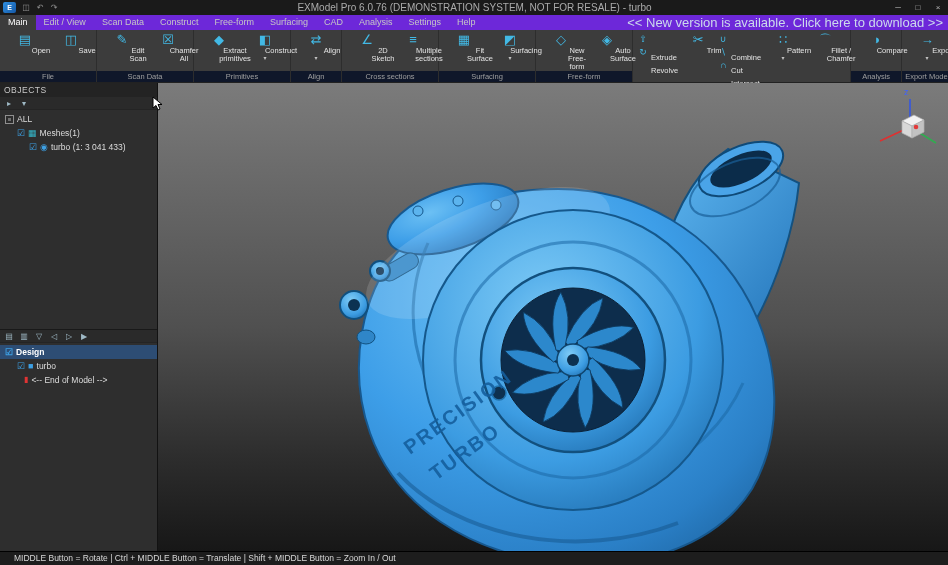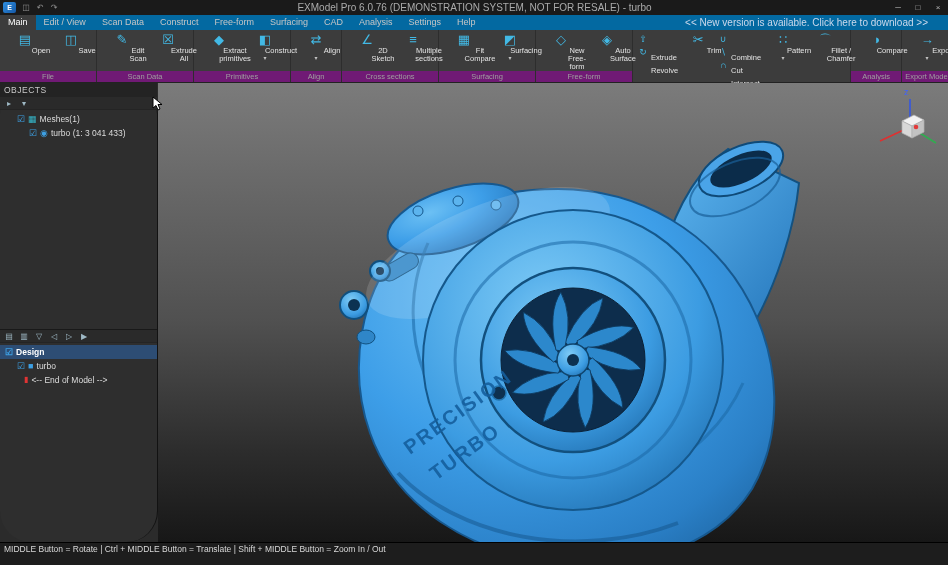--- a/index.html
+++ b/index.html
@@ -8,42 +8,42 @@
   .app{width:948px;height:565px;display:flex;flex-direction:column;background:#2b2b2b;position:relative;}
 
   
   .titlebar{height:15px;background:#1a1a1a;display:flex;align-items:center;}
   .logo{width:13px;height:11px;margin:0 3px;background:linear-gradient(135deg,#2f8fe0,#1559a8);border-radius:2px;color:#fff;font-size:7px;line-height:11px;text-align:center;font-weight:bold;}
   .qicon{width:14px;text-align:center;font-size:8px;color:#8d8d8d;line-height:15px;}
   .tb-title{flex:1;text-align:center;font-size:10px;color:#ababab;line-height:15px;white-space:nowrap;overflow:hidden;}
   .winbtn{width:20px;text-align:center;font-size:8px;color:#b5b5b5;line-height:15px;}
 
   
-  .menubar{height:15px;background:#0369a1;display:flex;font-size:9px;color:#c6c6c6;}
+  .menubar{height:15px;background:#6d28d9;display:flex;font-size:9px;color:#c6c6c6;}
   .mtab{padding:0 8px;line-height:15px;white-space:nowrap;}
   .mtab.active{background:#3c3c3c;color:#fff;}
-  .notice{margin-left:auto;font-size:10px;color:#ccd9ec;line-height:15px;padding-right:20px;white-space:nowrap;}
+  .notice{margin-left:auto;font-size:13px;color:#ccd9ec;line-height:15px;padding-right:5px;white-space:nowrap;}
 
   
   .ribbon{height:53px;background:#3c3c3c;display:flex;align-items:stretch;border-bottom:1px solid #222;}
   .rgroup{display:flex;flex-direction:column;border-right:1px solid #2d2d2d;}
   .rbody{height:42px;display:flex;align-items:stretch;padding:1px 3px 0;gap:2px;}
-  .rlabel{height:11px;line-height:11px;text-align:center;font-size:7.5px;color:#9f9f9f;background:#701a75;padding:0 3px;white-space:nowrap;}
+  .rlabel{height:11px;line-height:11px;text-align:center;font-size:7.5px;color:#9f9f9f;background:#0f172a;padding:0 3px;white-space:nowrap;}
   .rbtn{width:44px;display:flex;flex-direction:column;align-items:center;padding-top:1px;}
   .ricon{font-size:13px;line-height:15px;color:#42b9e5;}
   .rlbl{font-size:7.5px;line-height:8px;color:#e4e4e4;text-align:center;margin-left:32px;}
   .rarrow{font-size:6px;line-height:6px;color:#c2c2c2;}
   .pdcol{display:flex;flex-direction:column;justify-content:flex-start;padding-top:3px;gap:2px;}
   .sbtn{display:flex;align-items:center;gap:3px;height:11px;padding:0 2px;}
   .sicon{font-size:9px;color:#42b9e5;width:10px;text-align:center;line-height:11px;}
   .slbl{font-size:7.5px;color:#e4e4e4;white-space:nowrap;margin-top:36px;}
 
   
   .main{flex:1;display:flex;min-height:0;}
-  .leftcol{width:158px;background:#2e2e2e;display:flex;flex-direction:column;border-right:1px solid #121212;border-radius:31px;}
+  .leftcol{width:158px;background:#2e2e2e;display:flex;flex-direction:column;border-right:1px solid #121212;}
   .panel-header{height:14px;background:#232323;color:#c9c9c9;font-size:8.5px;line-height:14px;padding-left:4px;letter-spacing:.5px;}
   .panel-toolbar{height:13px;background:#2a2a2a;display:flex;align-items:center;gap:3px;padding-left:3px;border-bottom:1px solid #242424;}
   .ptool{font-size:8px;color:#9fb9c6;width:12px;text-align:center;line-height:13px;}
   .objects-panel{height:247px;display:flex;flex-direction:column;border-bottom:1px solid #191919;}
   .history-panel{flex:1;display:flex;flex-direction:column;}
   .tree{flex:1;padding-top:2px;overflow:hidden;}
   .trow{height:14px;display:flex;align-items:center;gap:3px;font-size:8.5px;color:#dcdcdc;white-space:nowrap;}
   .trow.selected{background:#2d4d74;color:#fff;font-weight:bold;}
   .cbx{font-size:9px;color:#3da0e4;line-height:14px;}
   .cbx-all{width:9px;height:9px;background:#2c2c2c;border:1px solid #8f8f8f;position:relative;flex:none;}
@@ -52,21 +52,21 @@
   .ticon.mesh{color:#35b6c9;}
   .ticon.eye{color:#3da0e4;}
   .ticon.cube{color:#3da0e4;}
   .ticon.end{color:#e03434;font-size:8px;}
 
   
   .viewport{flex:1;position:relative;overflow:hidden;background:linear-gradient(180deg,#7b7b7b 0%,#6a6a6a 20%,#505050 52%,#2d2d2d 80%,#171717 100%);}
   .viewport svg{position:absolute;left:0;top:0;}
 
   
-  .statusbar{height:23px;background:#1d1d1d;color:#d8d8d8;font-size:8.5px;line-height:13px;padding-left:4px;border-top:1px solid #000;white-space:nowrap;}
+  .statusbar{height:14px;background:#1d1d1d;color:#d8d8d8;font-size:8.5px;line-height:13px;padding-left:14px;border-top:1px solid #000;white-space:nowrap;}
 
   .cursor{position:absolute;left:152px;top:96px;z-index:50;pointer-events:none;}
 </style>
 </head>
 <body>
 
 <div class="app">
 
   <div class="titlebar">
     <div class="logo">E</div>
@@ -110,21 +110,21 @@
     </div>
 
     <div class="rgroup">
       <div class="rbody">
         <div class="rbtn">
           <span class="ricon">✎</span>
           <span class="rlbl">Edit Scan</span>
         </div>
         <div class="rbtn">
           <span class="ricon">☒</span>
-          <span class="rlbl">Extrude All</span>
+          <span class="rlbl">Chamfer All</span>
         </div>
       </div>
       <div class="rlabel">Scan Data</div>
     </div>
 
     <div class="rgroup">
       <div class="rbody">
         <div class="rbtn">
           <span class="ricon">◆</span>
           <span class="rlbl">Extract primitives</span>
@@ -160,21 +160,21 @@
           <span class="rlbl">Multiple sections</span>
         </div>
       </div>
       <div class="rlabel">Cross sections</div>
     </div>
 
     <div class="rgroup">
       <div class="rbody">
         <div class="rbtn">
           <span class="ricon">▦</span>
-          <span class="rlbl">Fit Compare</span>
+          <span class="rlbl">Fit Surface</span>
         </div>
         <div class="rbtn">
           <span class="ricon">◩</span>
           <span class="rlbl">Surfacing</span>
           <span class="rarrow">▾</span>
         </div>
       </div>
       <div class="rlabel">Surfacing</div>
     </div>
 
@@ -261,20 +261,24 @@
 
     <div class="leftcol">
 
       <div class="objects-panel">
         <div class="panel-header">OBJECTS</div>
         <div class="panel-toolbar">
           <span class="ptool">▸</span>
           <span class="ptool">▾</span>
         </div>
         <div class="tree">
+          <div class="trow" style="padding-left:5px">
+            <span class="cbx-all"></span>
+            <span class="tlbl">ALL</span>
+          </div>
           <div class="trow" style="padding-left:17px">
             <span class="cbx">☑</span>
             <span class="ticon mesh">▦</span>
             <span class="tlbl">Meshes(1)</span>
           </div>
           <div class="trow" style="padding-left:29px">
             <span class="cbx">☑</span>
             <span class="ticon eye">◉</span>
             <span class="tlbl">turbo (1: 3 041 433)</span>
           </div>

